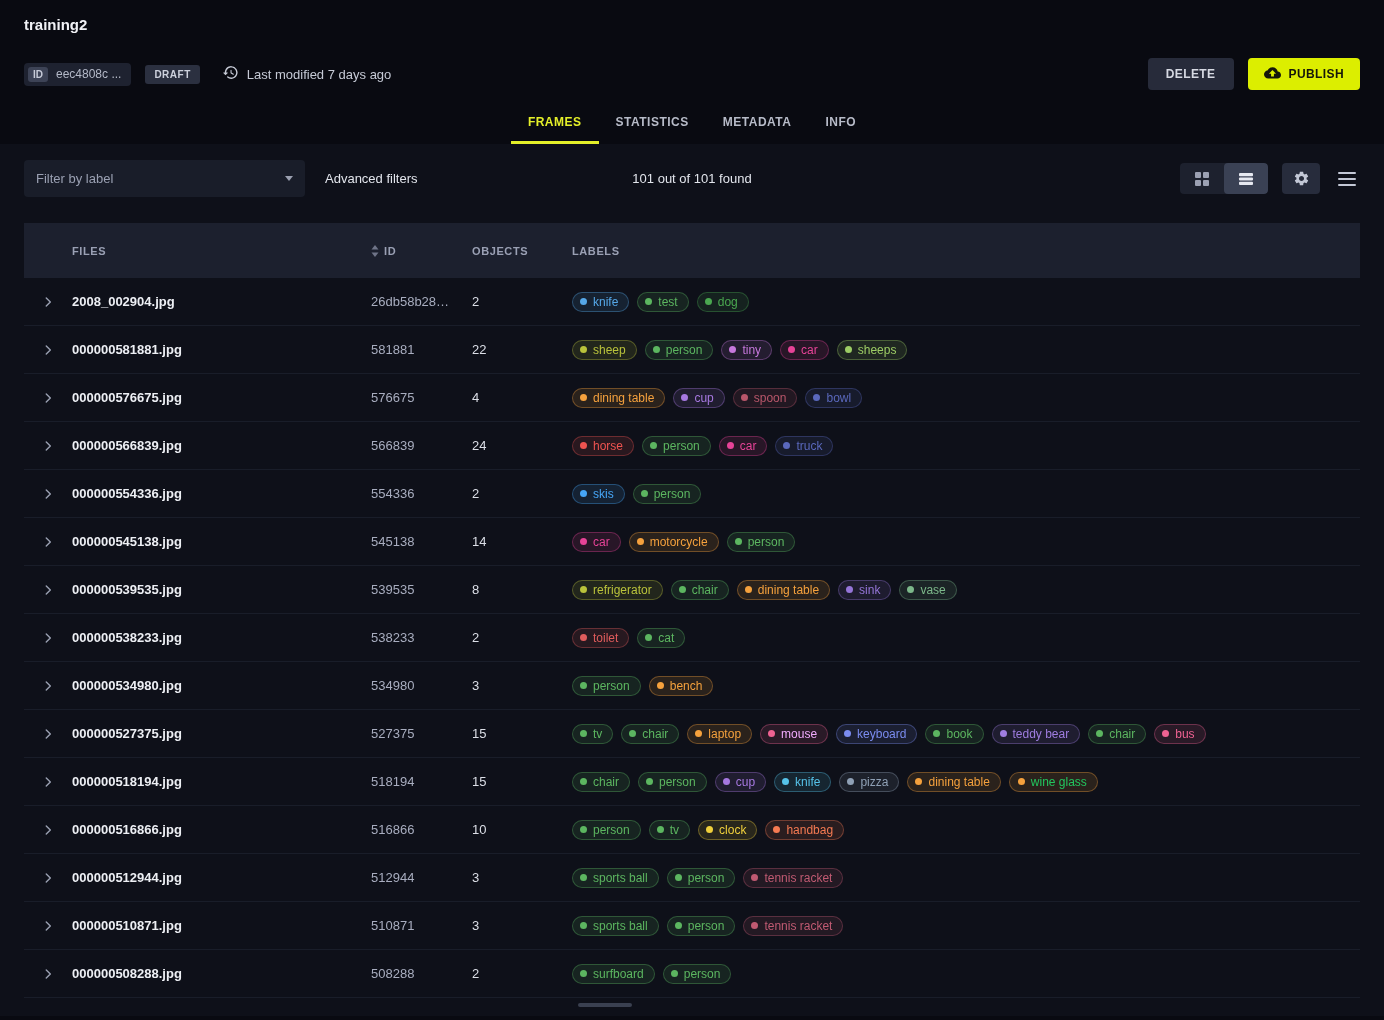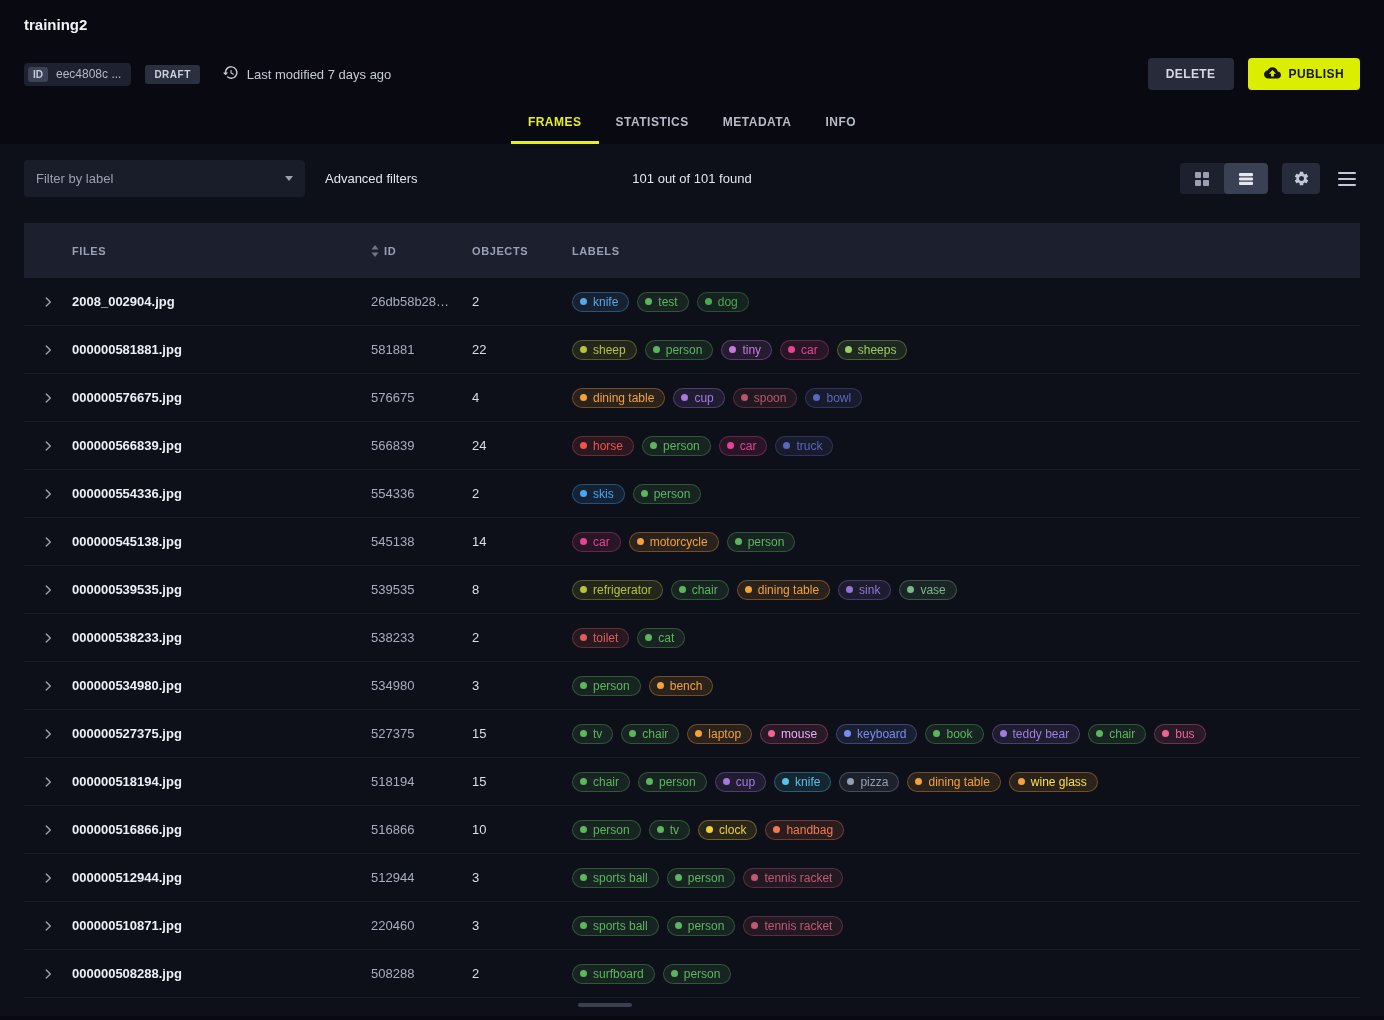--- a/index.html
+++ b/index.html
@@ -492,21 +492,21 @@
                 <span>knife</span>
               </span>
               <span class="chip" style="color: rgb(143, 160, 181); background: rgba(143, 160, 181, 0.12); border: 1px solid rgba(143, 160, 181, 0.35);">
                 <span class="dot" style="background: rgb(143, 160, 181);"></span>
                 <span>pizza</span>
               </span>
               <span class="chip" style="color: rgb(245, 161, 61); background: rgba(245, 161, 61, 0.12); border: 1px solid rgba(245, 161, 61, 0.35);">
                 <span class="dot" style="background: rgb(245, 161, 61);"></span>
                 <span>dining table</span>
               </span>
-              <span class="chip" style="color: #fde047; background: rgba(245, 161, 61, 0.12); border: 1px solid rgba(245, 161, 61, 0.35); padding-left: 8px;">
+              <span class="chip" style="color: #22c55e; background: rgba(245, 161, 61, 0.12); border: 1px solid rgba(245, 161, 61, 0.35); padding-left: 8px;">
                 <span class="dot" style="background: rgb(245, 161, 61);"></span>
                 <span>wine glass</span>
               </span>
             </div>
           </div>
           <div class="row">
             <div class="c-chev">
               <button class="chev-btn">
                 <svg width="14" height="14" viewBox="0 0 24 24">
                   <path d="M9 5l7 7-7 7" fill="none" stroke="#9aa0b2" stroke-width="2.4" stroke-linecap="round" stroke-linejoin="round"></path>
@@ -563,21 +563,21 @@
           </div>
           <div class="row">
             <div class="c-chev">
               <button class="chev-btn">
                 <svg width="14" height="14" viewBox="0 0 24 24">
                   <path d="M9 5l7 7-7 7" fill="none" stroke="#9aa0b2" stroke-width="2.4" stroke-linecap="round" stroke-linejoin="round"></path>
                 </svg>
               </button>
             </div>
             <div class="c-files">000000510871.jpg</div>
-            <div class="c-id">220460</div>
+            <div class="c-id">510871</div>
             <div class="c-objects">3</div>
             <div class="c-labels">
               <span class="chip" style="color: rgb(92, 182, 96); background: rgba(92, 182, 96, 0.12); border: 1px solid rgba(92, 182, 96, 0.35);">
                 <span class="dot" style="background: rgb(92, 182, 96);"></span>
                 <span>sports ball</span>
               </span>
               <span class="chip" style="color: rgb(92, 182, 96); background: rgba(92, 182, 96, 0.12); border: 1px solid rgba(92, 182, 96, 0.35);">
                 <span class="dot" style="background: rgb(92, 182, 96);"></span>
                 <span>person</span>
               </span>

